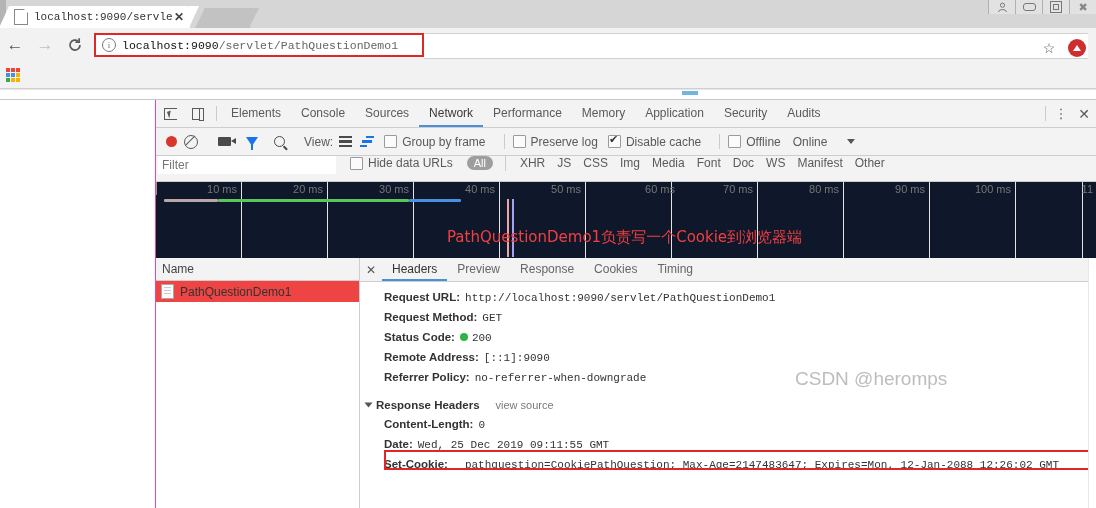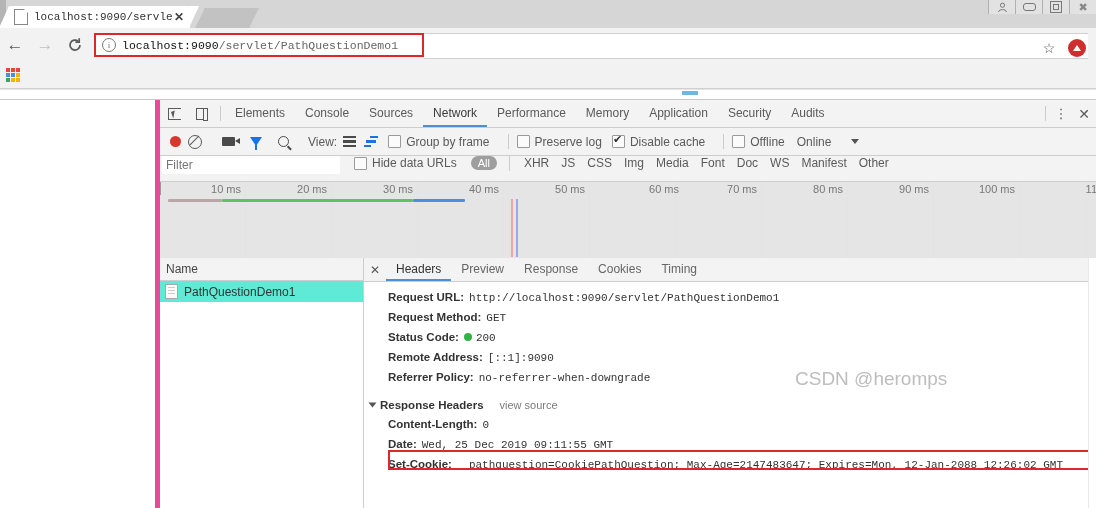--- a/index.html
+++ b/index.html
@@ -284,21 +284,21 @@
     right: 0; height: 1px;
     background: #c8c8c8;
   }
 
   
   .devtools {
     position: absolute;
     left: 155px; top: 100px;
     right: 0; bottom: 0;
     background: #fff;
-    border-left: 5px solid #ec4899;
+    border-left: 1px solid #ec4899;
     font-family: "Liberation Sans", sans-serif;
     color: #5a5a5a;
   }
   .dt-tabbar {
     height: 27px;
     background: #f3f3f3;
     border-bottom: 1px solid #cdcdcd;
     display: flex;
     align-items: stretch;
   }
@@ -520,21 +520,21 @@
     border-radius: 9px;
     padding: 1px 7px;
     font-size: 11px;
     margin: 0 4px;
   }
   .type-item { padding: 0 6px; color: #5a5a5a; }
 
   
   .dt-overview {
     height: 78px;
-    background: #e5e5e5;
+    background: #0f172a;
     border-bottom: 1px solid #cdcdcd;
     position: relative;
     overflow: hidden;
   }
   .tick {
     position: absolute;
     top: 0;
     height: 78px;
     border-left: 1px solid #e3e3e3;
   }
@@ -586,21 +586,21 @@
     align-items: center;
     padding-left: 6px;
     font-size: 12px;
     color: #444;
   }
   .req-row {
     height: 21px;
     display: flex;
     align-items: center;
     padding-left: 5px;
-    background: #5eead4;
+    background: #ef4444;
     font-size: 12px;
     color: #333;
   }
   .doc-icon {
     width: 11px; height: 13px;
     border: 1px solid #a8a8a8;
     background: #fafafa;
     margin-right: 6px;
     flex: none;
     position: relative;
@@ -997,16 +997,17 @@
             <span class="v">pathquestion=CookiePathQuestion; Max-Age=2147483647; Expires=Mon, 12-Jan-2088 12:26:02 GMT</span>
           </div>
           <div class="kv-highlight" style="top:192px;"></div>
         </div>
 
         <div class="dt-rightscroll"></div>
       </div>
     </div>
   </div>
 
+  <div class="annot">PathQuestionDemo1负责写一个Cookie到浏览器端</div>
 
   <div class="watermark">CSDN @heromps</div>
 
 </div>
 
 </body></html>

